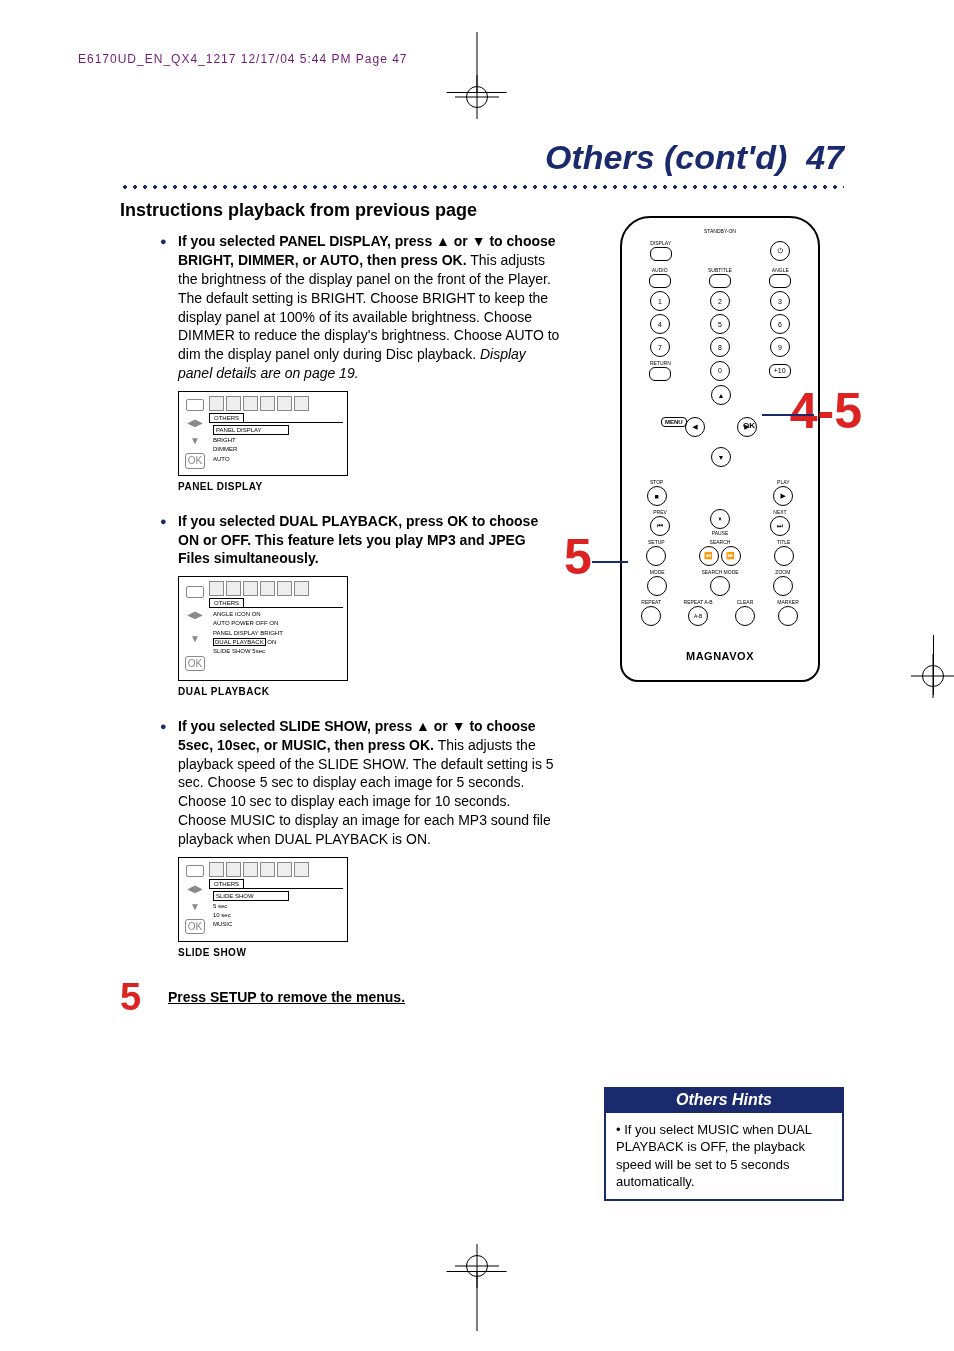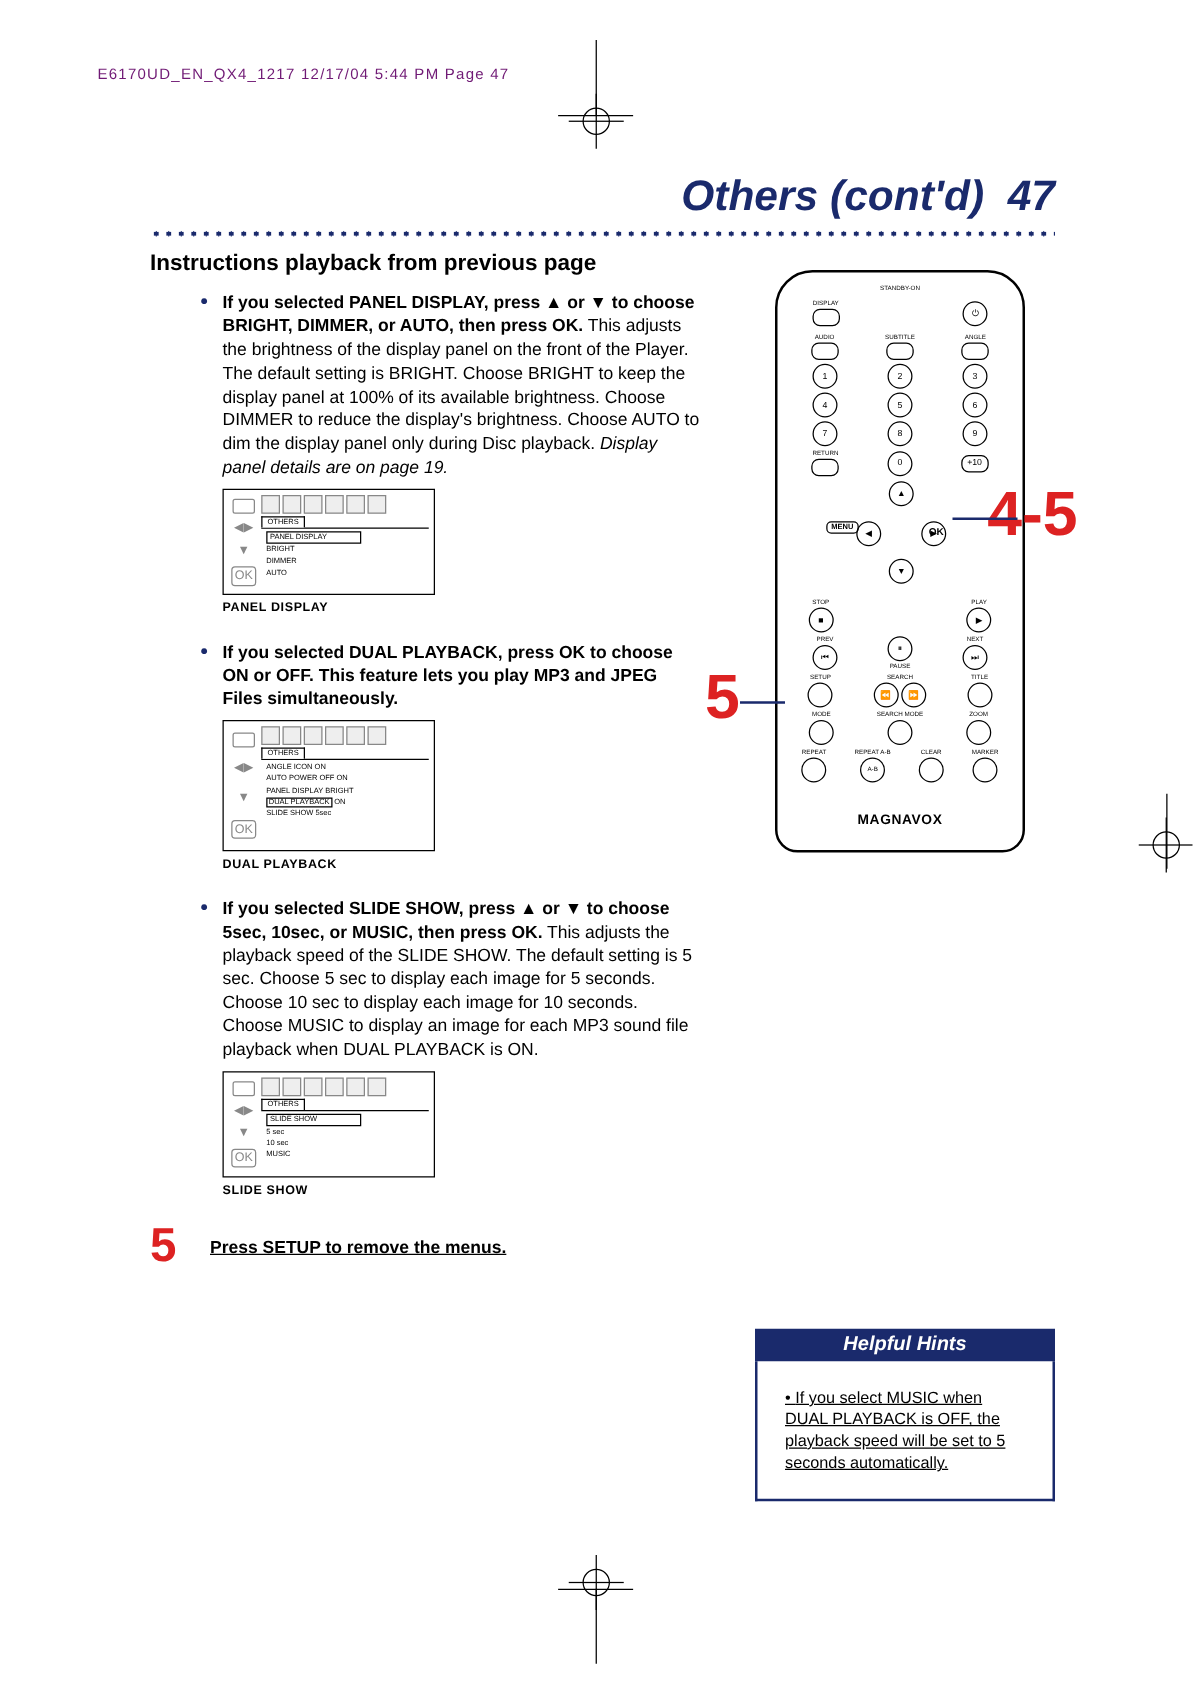--- a/index.html
+++ b/index.html
@@ -285,21 +285,21 @@
     text-align: center;
     padding: 4px 0;
   }
   .hints-body {
     border: 2px solid #1a2a6c;
     border-top: none;
     padding: 8px 10px;
     font-size: 13px;
     line-height: 1.35;
   }
-  .hints-body ul { list-style: none; margin: 12px; padding: 0; text-decoration: underline; }
+  .hints-body ul { list-style: none; margin: 0; padding: 0; }
   .hints-body li::before { content: '• '; }
 </style>
 </head>
 <body>
 <div class="page">
 
 <div class="print-header">E6170UD_EN_QX4_1217  12/17/04  5:44 PM  Page 47</div>
 
 <div class="crop-top"></div>
 <div class="crop-top-circle"></div>
@@ -555,21 +555,21 @@
       <div class="col">
             <span class="lbl">MARKER</span>
             <div class="btn"></div>
           </div>
     </div>
     <div class="brand">MAGNAVOX</div>
   </div>
 </div>
 
 <div class="hints">
-  <div class="hints-head">Helpful Hints</div>
+  <div class="hints-head">Others Hints</div>
   <div class="hints-body">
     <ul>
           <li>If you select MUSIC when DUAL PLAYBACK is OFF, the playback speed will be set to 5 seconds automatically.</li>
         </ul>
   </div>
 </div>
 
 </div>
 
 </body></html>

